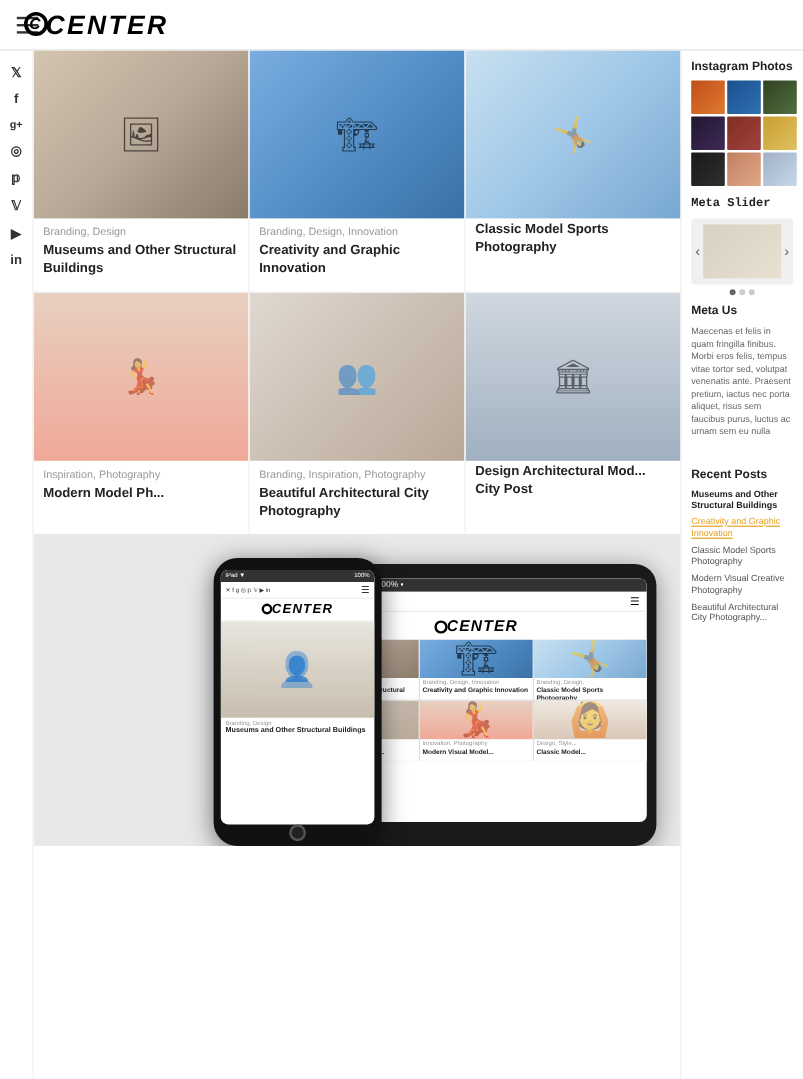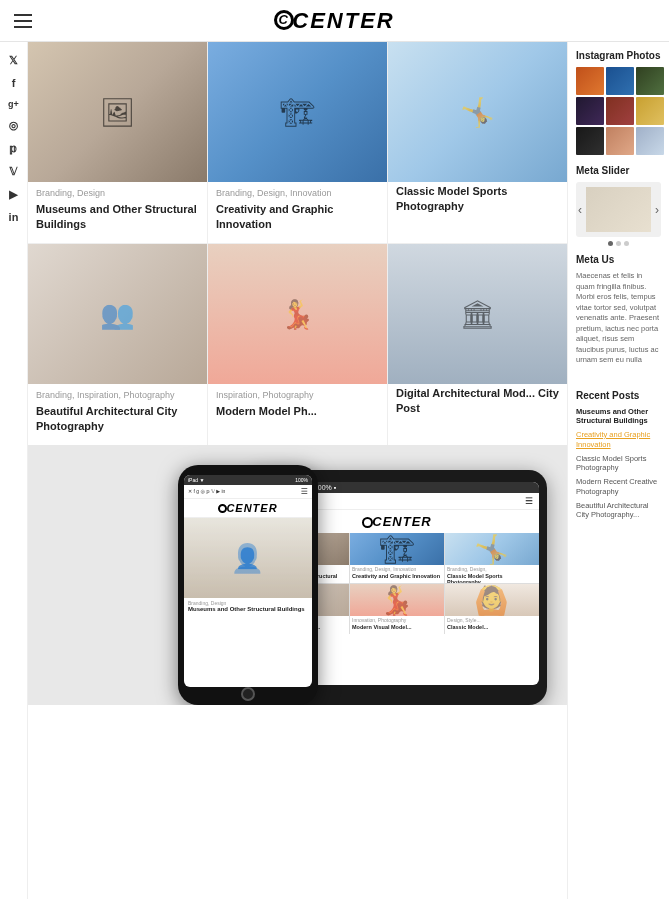--- a/index.html
+++ b/index.html
@@ -9,21 +9,20 @@
       font-family: Arial, Helvetica, sans-serif;
       background: #f5f5f5;
       overflow: hidden;
       position: relative;
     }
 
     
     .header {
       display: flex;
       align-items: center;
-      justify-content: center;
       padding: 10px 20px;
       background: #fff;
       position: relative;
       height: 42px;
       border-bottom: 1px solid #e5e5e5;
     }
     .hamburger {
       position: absolute;
       left: 14px;
       top: 50%;
@@ -304,20 +303,21 @@
     }
     .insta-cell {
       width: 28px;
       height: 28px;
       background: #ccc;
       overflow: hidden;
       border-radius: 1px;
     }
     .meta-slider-section {
       margin-bottom: 8px;
+      font-family: Liberation Mono, monospace;
     }
     .slider-preview {
       background: #f0f0f0;
       height: 55px;
       border-radius: 3px;
       display: flex;
       align-items: center;
       justify-content: center;
       position: relative;
       margin-bottom: 4px;
@@ -526,34 +526,34 @@
         <div class="post-meta">Branding, Design, Innovation</div>
         <div class="post-title">Creativity and Graphic Innovation</div>
       </div>
 
       <div class="post-card">
         <div class="post-card-img img-diver"></div>
         <div class="post-title">Classic Model Sports Photography</div>
       </div>
 
       <div class="post-card">
+        <div class="post-card-img img-woman-pink"></div>
+        <div class="post-meta">Inspiration, Photography</div>
+        <div class="post-title">Modern Model Ph...</div>
+      </div>
+
+      <div class="post-card">
         <div class="post-card-img img-group"></div>
         <div class="post-meta">Branding, Inspiration, Photography</div>
         <div class="post-title">Beautiful Architectural City Photography</div>
       </div>
 
       <div class="post-card">
-        <div class="post-card-img img-woman-pink"></div>
-        <div class="post-meta">Inspiration, Photography</div>
-        <div class="post-title">Modern Model Ph...</div>
-      </div>
-
-      <div class="post-card">
         <div class="post-card-img img-arch"></div>
-        <div class="post-title">Digital Architectural Mod... City Post</div>
+        <div class="post-title">Design Architectural Mod... City Post</div>
       </div>
     </div>
 
     <div class="device-section">
 
       <div class="phone-mockup">
         <div class="phone-screen">
           <div class="phone-status-bar">
             <span class="phone-status-text">iPad ▼</span>
             <span class="phone-status-text">100%</span>
@@ -655,18 +655,18 @@
     </div>
 
     <div class="sidebar-section-title">Meta Us</div>
     <div class="about-text">Maecenas et felis in quam fringilla finibus. Morbi eros felis, tempus vitae tortor sed, volutpat venenatis ante. Praesent pretium, iactus nec porta aliquet, risus sem faucibus purus, luctus ac urnam sem eu nulla</div>
 
     <div class="sidebar-section-title">Recent Posts</div>
     <ul class="recent-posts-list">
       <li class="recent-post-item bold">Museums and Other Structural Buildings</li>
       <li class="recent-post-item link">Creativity and Graphic Innovation</li>
       <li class="recent-post-item">Classic Model Sports Photography</li>
-      <li class="recent-post-item">Modern Recent Creative Photography</li>
+      <li class="recent-post-item">Modern Visual Creative Photography</li>
       <li class="recent-post-item">Beautiful Architectural City Photography...</li>
     </ul>
   </div>
 
 </div>
 
 </body></html>

